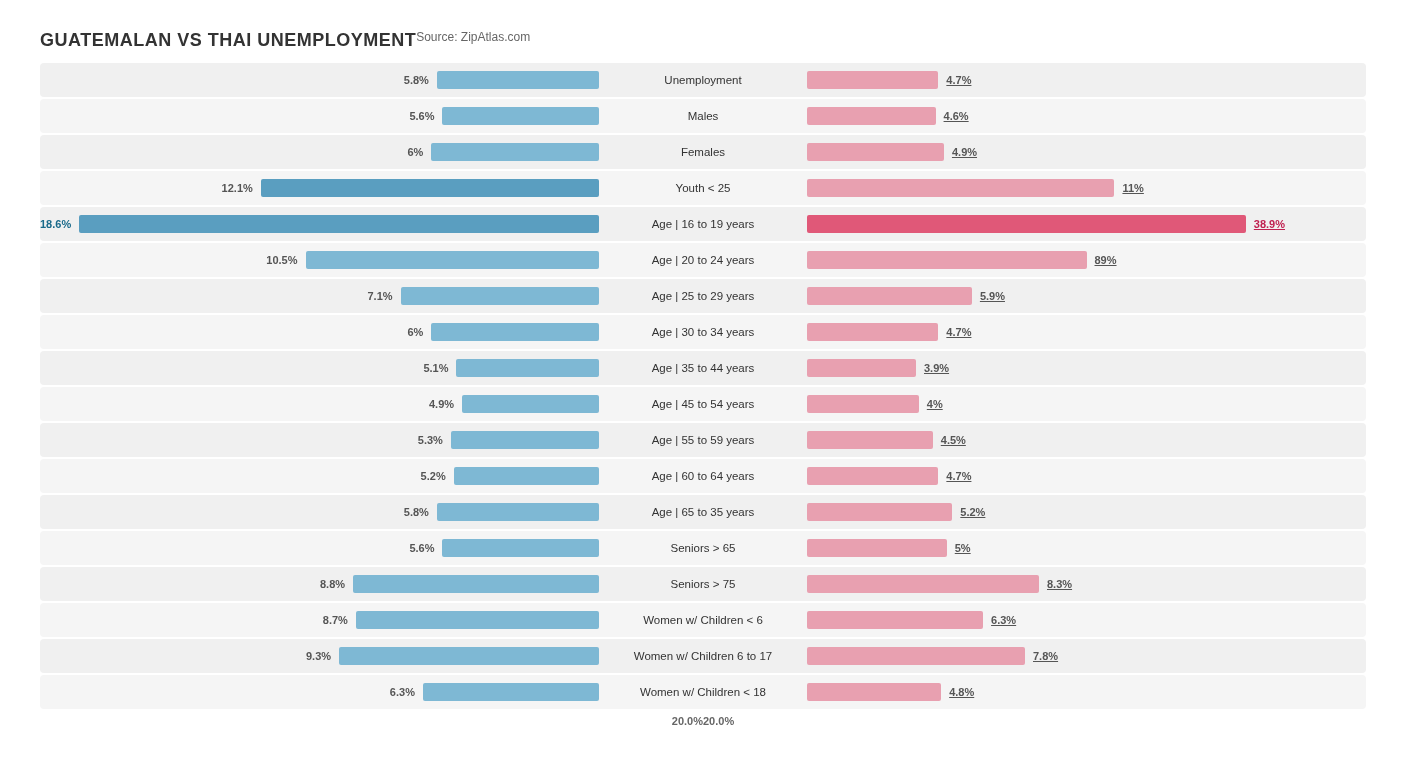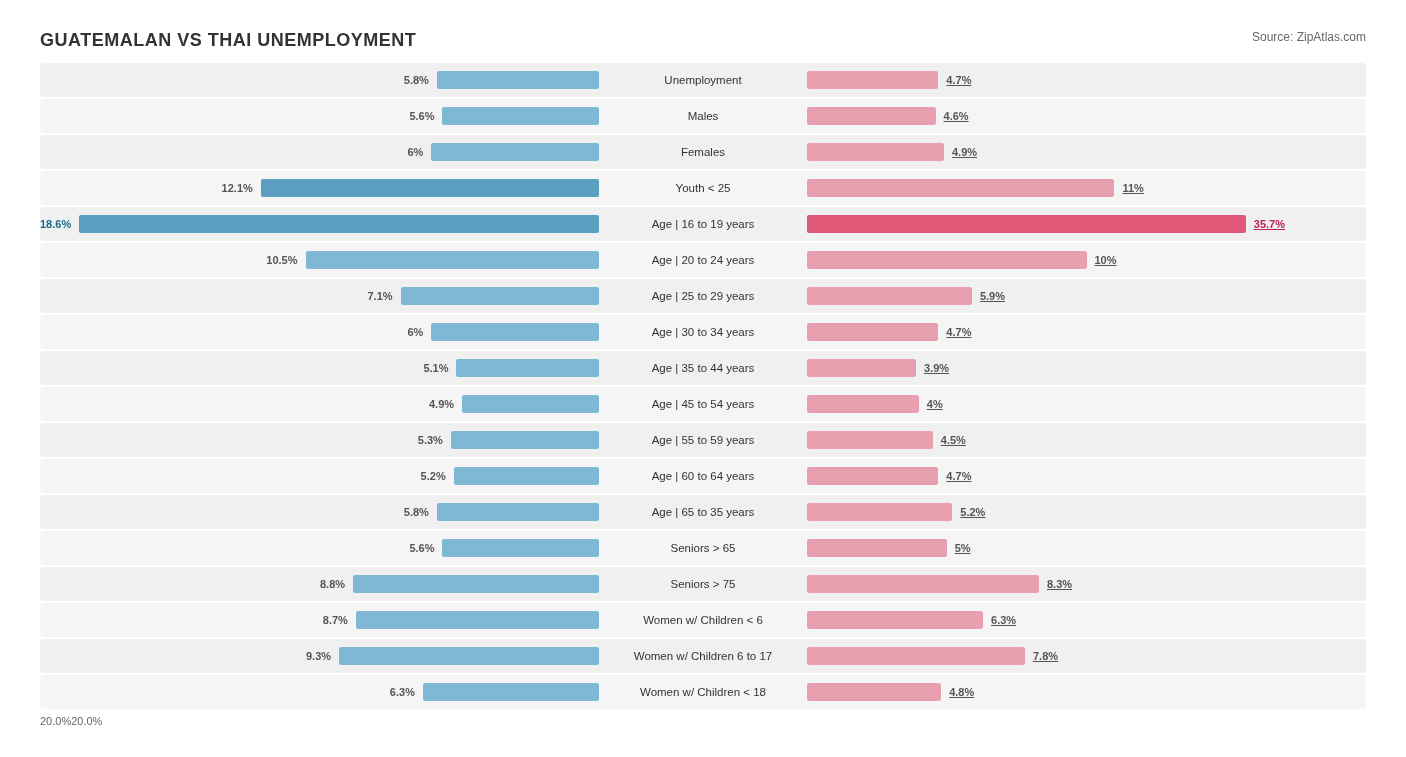--- a/index.html
+++ b/index.html
@@ -11,21 +11,20 @@
       padding: 20px;
     }
     .chart-container {
       width: 1366px;
       margin: 0 auto;
       background: #fff;
       padding: 10px 20px 20px 20px;
     }
     .chart-header {
       display: flex;
-      justify-content: space-between;
       align-items: flex-start;
       margin-bottom: 12px;
     }
     .chart-title {
       font-size: 18px;
       font-weight: bold;
       text-transform: uppercase;
       color: #333;
       letter-spacing: 0.5px;
     }
@@ -93,24 +92,25 @@
     .legend-box {
       width: 16px;
       height: 16px;
       border-radius: 2px;
     }
     .legend-blue { background: #7eb8d4; }
     .legend-pink { background: #e8a0b0; }
 
     .axis-labels {
       display: flex;
-      justify-content: flex-start;
+      justify-content: center;
       padding: 4px 0;
       font-size: 11px;
       color: #666;
+      font-weight: bold;
     }
     .axis-label-left {
       text-align: left;
     }
     .axis-label-right {
       text-align: right;
     }
 
     
     
@@ -234,38 +234,38 @@
           <span class="bar-label bar-label-left" style="color:#1a6a8a">18.6%</span>
           <div class="bar bar-blue" style="width:93%; background:#5a9ec0; margin-left:4px;">
           </div>
         </div>
         <div class="half-center">
           <span class="label-center">Age | 16 to 19 years</span>
         </div>
         <div class="half-right">
           <div class="bar bar-pink" style="width:78.49999999999999%; background:#e05878; margin-right:4px;">
           </div>
-          <span class="bar-label bar-label-right" style="color:#c02050">35.7%</span>
+          <span class="bar-label bar-label-right" style="color:#c02050">38.9%</span>
         </div>
       </div>
     </div>
       <div class="row">
       <div class="row-inner">
         <div class="half-left">
           <span class="bar-label bar-label-left" style="color:#555">10.5%</span>
           <div class="bar bar-blue" style="width:52.5%; background:#7eb8d4; margin-left:4px;">
           </div>
         </div>
         <div class="half-center">
           <span class="label-center">Age | 20 to 24 years</span>
         </div>
         <div class="half-right">
           <div class="bar bar-pink" style="width:50%; background:#e8a0b0; margin-right:4px;">
           </div>
-          <span class="bar-label bar-label-right" style="color:#555">10%</span>
+          <span class="bar-label bar-label-right" style="color:#555">89%</span>
         </div>
       </div>
     </div>
       <div class="row">
       <div class="row-inner">
         <div class="half-left">
           <span class="bar-label bar-label-left" style="color:#555">7.1%</span>
           <div class="bar bar-blue" style="width:35.5%; background:#7eb8d4; margin-left:4px;">
           </div>
         </div>

